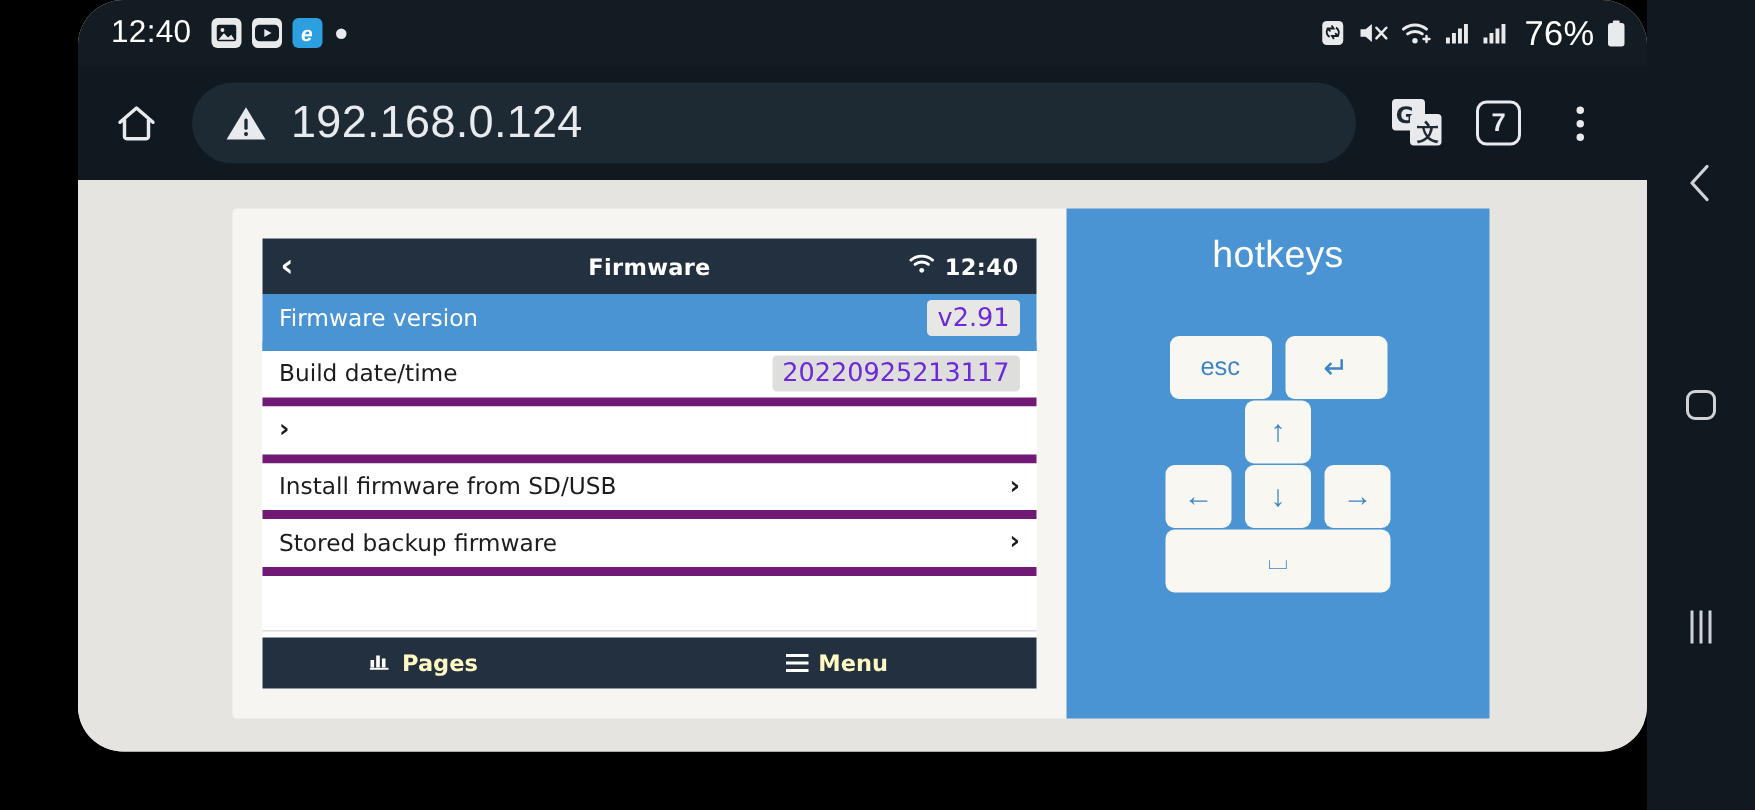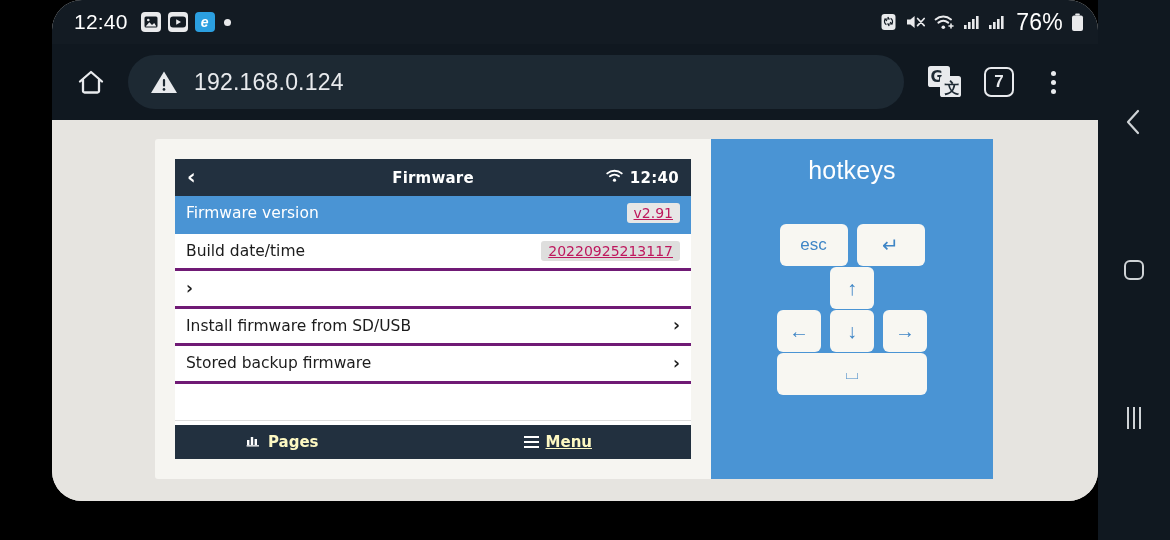--- a/index.html
+++ b/index.html
@@ -55,21 +55,21 @@
     flex: 0 0 auto;
   }
   .omnibox {
     flex: 1 1 auto; height: 54px; margin: 0 14px 0 8px;
     background: #1d2933; border-radius: 27px;
     display: flex; align-items: center; padding: 0 22px;
     min-width: 0;
   }
   .omni-warn { flex: 0 0 auto; margin-right: 16px; display: flex; }
   .omni-url {
-    color: #e8eaed; font-size: 23px; letter-spacing: .2px;
+    color: #e8eaed; font-size: 30px; letter-spacing: .2px;
     white-space: nowrap; overflow: hidden; text-overflow: ellipsis;
   }
   .chrome-btn { flex: 0 0 auto; width: 54px; height: 54px; display: flex; align-items: center; justify-content: center; }
   .tabcount {
     width: 30px; height: 30px; border: 2.6px solid #e8eaed; border-radius: 7px;
     display: flex; align-items: center; justify-content: center;
     color: #e8eaed; font-size: 17px; font-weight: 600;
   }
   .kebab { display: flex; flex-direction: column; gap: 4px; align-items: center; }
   .kebab i { width: 5px; height: 5px; border-radius: 50%; background: #e8eaed; display: block; }
@@ -106,42 +106,42 @@
   }
   .dev-hdr-right {
     margin-left: auto; display: flex; align-items: center; gap: 7px;
     position: relative; z-index: 2;
   }
   .dev-time { font-size: 15px; font-weight: bold; letter-spacing: .3px; }
 
   .dev-rows { flex: 1 1 auto; display: flex; flex-direction: column; }
   .dev-row {
     height: 37.5px; display: flex; align-items: center;
-    padding: 0 11px; border-bottom: 3px solid #701a75;
+    padding: 0 11px; border-bottom: 6px solid #701a75;
     font-size: 15.5px; color: #1c1c1c; background: #fff;
     flex: 0 0 auto;
   }
   .dev-row.selected { background: #4a94d4; color: #fff; border-bottom-color: #4a94d4; }
   .dev-row .label { flex: 1 1 auto; white-space: nowrap; }
   .dev-row .value {
-    background: #dededd; color: #be185d;
-    border-radius: 3px; padding: 2px 7px; font-size: 14px; text-decoration: underline;
+    background: #dededd; color: #6d28d9;
+    border-radius: 3px; padding: 2px 7px; font-size: 17px;
   }
   .dev-row.selected .value { background: #e7e7e6; }
   .dev-row .chev { font-size: 17px; font-weight: bold; color: #1c1c1c; line-height: 1; }
   .dev-row.blank { border-bottom: 1px solid #dcdcdc; }
 
   .dev-footer {
     height: 34px; background: #22303f; color: #fef9c3;
     display: flex; align-items: center;
     font-size: 15px; font-weight: bold; flex: 0 0 auto;
   }
   .ftr-item { display: flex; align-items: center; gap: 7px; }
   .ftr-pages { margin-left: 71px; }
-  .ftr-menu { margin-left: auto; margin-right: 99px; text-decoration: underline; }
+  .ftr-menu { margin-left: auto; margin-right: 99px; }
   .hamburger { display: flex; flex-direction: column; gap: 2.4px; }
   .hamburger i { display: block; width: 15px; height: 2.4px; background: #fff; }
 
   
   .hotkeys {
     position: absolute; left: 659px; top: 19px;
     width: 282px; height: 340px;
     background: #4a94d4;
     display: flex; flex-direction: column; align-items: center;
   }

